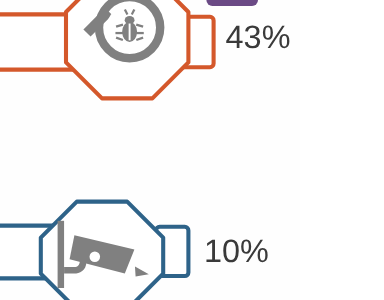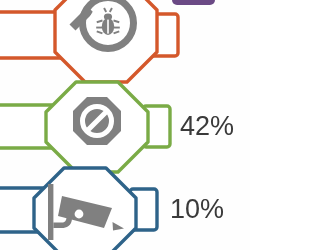--- a/index.html
+++ b/index.html
@@ -76,35 +76,23 @@
           <rect x="96.6" y="52.4" width="6.0" height="1.9" transform="rotate(-17 99.6 53.3)"></rect>
           <rect x="113.4" y="52.4" width="6.0" height="1.9" transform="rotate(17 116.4 53.3)"></rect>
           <rect x="96.2" y="58.6" width="6.4" height="1.9"></rect>
           <rect x="113.4" y="58.6" width="6.4" height="1.9"></rect>
           <rect x="96.6" y="63.4" width="6.0" height="1.9" transform="rotate(19 99.6 64.3)"></rect>
           <rect x="113.4" y="63.4" width="6.0" height="1.9" transform="rotate(-19 116.4 64.3)"></rect>
           <rect x="107.2" y="51.6" width="1.6" height="14" fill="#ffffff"></rect>
         </g>
       </g>
     </svg>
+    <div class="pct" style="left:188px;top:50px;">43%</div>
   </div>
 
-  <div class="row" style="top:80px;height:92px;">
-    <svg width="250" height="92" viewBox="0 0 250 92">
-      <path d="M -4 25 L 52 25 L 52 68 L -4 68 Z" fill="#ffffff" stroke="#7aab46" stroke-width="3.4" stroke-linejoin="round"></path>
-      <rect x="143" y="26" width="27" height="41" rx="3" ry="3" fill="#ffffff" stroke="#7aab46" stroke-width="3.4"></rect>
-      <path d="M 76 2 L 118 2 L 148 32 L 148 62 L 118 92 L 76 92 L 46 62 L 46 32 Z" fill="#ffffff" stroke="#7aab46" stroke-width="3.4" stroke-linejoin="round"></path>
-      <g>
-        <path d="M 87 17 L 107 17 L 121 31 L 121 51 L 107 65 L 87 65 L 73 51 L 73 31 Z" fill="#808080"></path>
-        <circle cx="97" cy="41" r="14.5" fill="none" stroke="#ffffff" stroke-width="5"></circle>
-        <line x1="87.2" y1="50.8" x2="106.8" y2="31.2" stroke="#ffffff" stroke-width="5" stroke-linecap="butt"></line>
-      </g>
-    </svg>
-    <div class="pct" style="left:180px;top:33px;">42%</div>
-  </div>
 
   <div class="row" style="top:166px;height:94px;">
     <svg width="250" height="94" viewBox="0 0 250 94">
       <path d="M -4 22 L 44 22 L 44 66 L -4 66 Z" fill="#ffffff" stroke="#2e6389" stroke-width="3.4" stroke-linejoin="round"></path>
       <rect x="130" y="23" width="27" height="41" rx="3" ry="3" fill="#ffffff" stroke="#2e6389" stroke-width="3.4"></rect>
       <path d="M 64 2 L 106 2 L 136 32 L 136 62 L 106 92 L 64 92 L 34 62 L 34 32 Z" fill="#ffffff" stroke="#2e6389" stroke-width="3.4" stroke-linejoin="round"></path>
       <g fill="#808080">
         <rect x="48" y="18" width="5.4" height="56"></rect>
         <path d="M 62 30 L 112 42 L 104 62 L 58 50 Z"></path>
         <path d="M 112.5 56 L 124 62.5 L 113 64.5 Z"></path>

